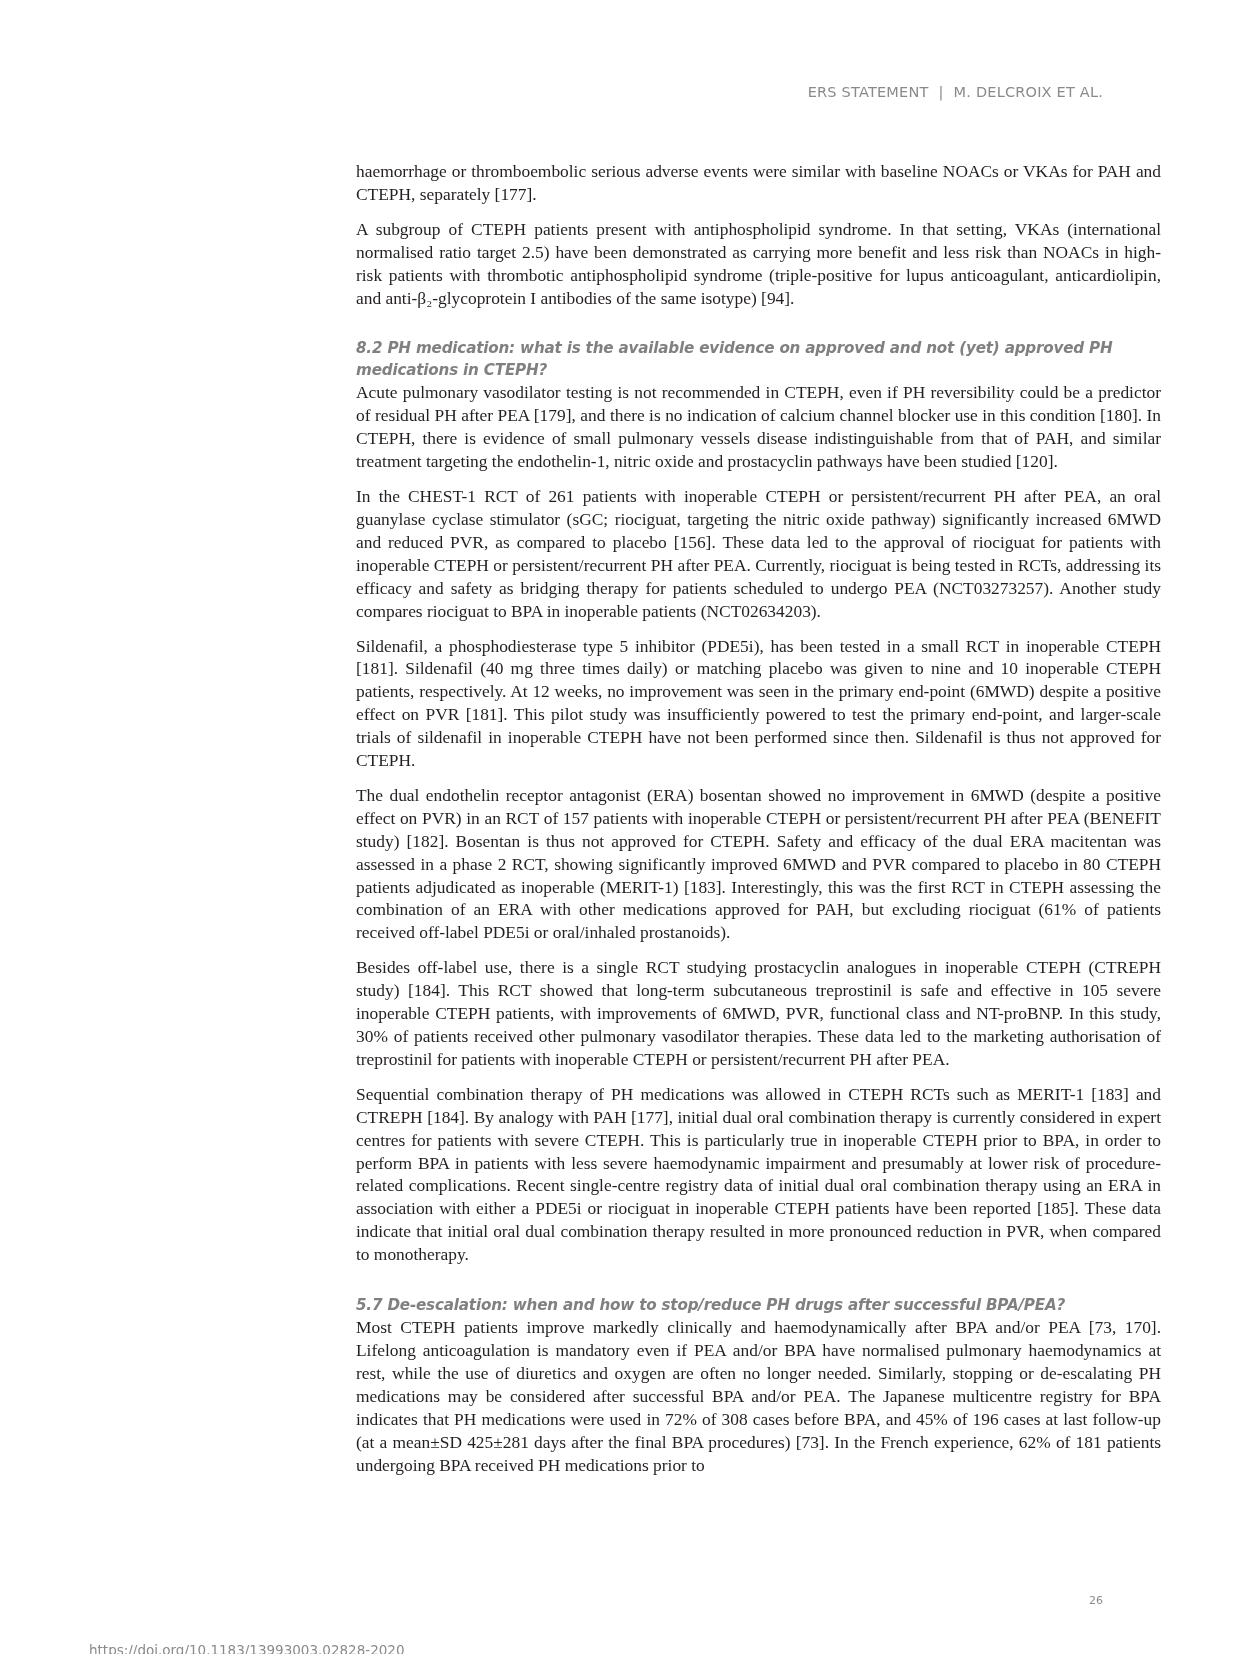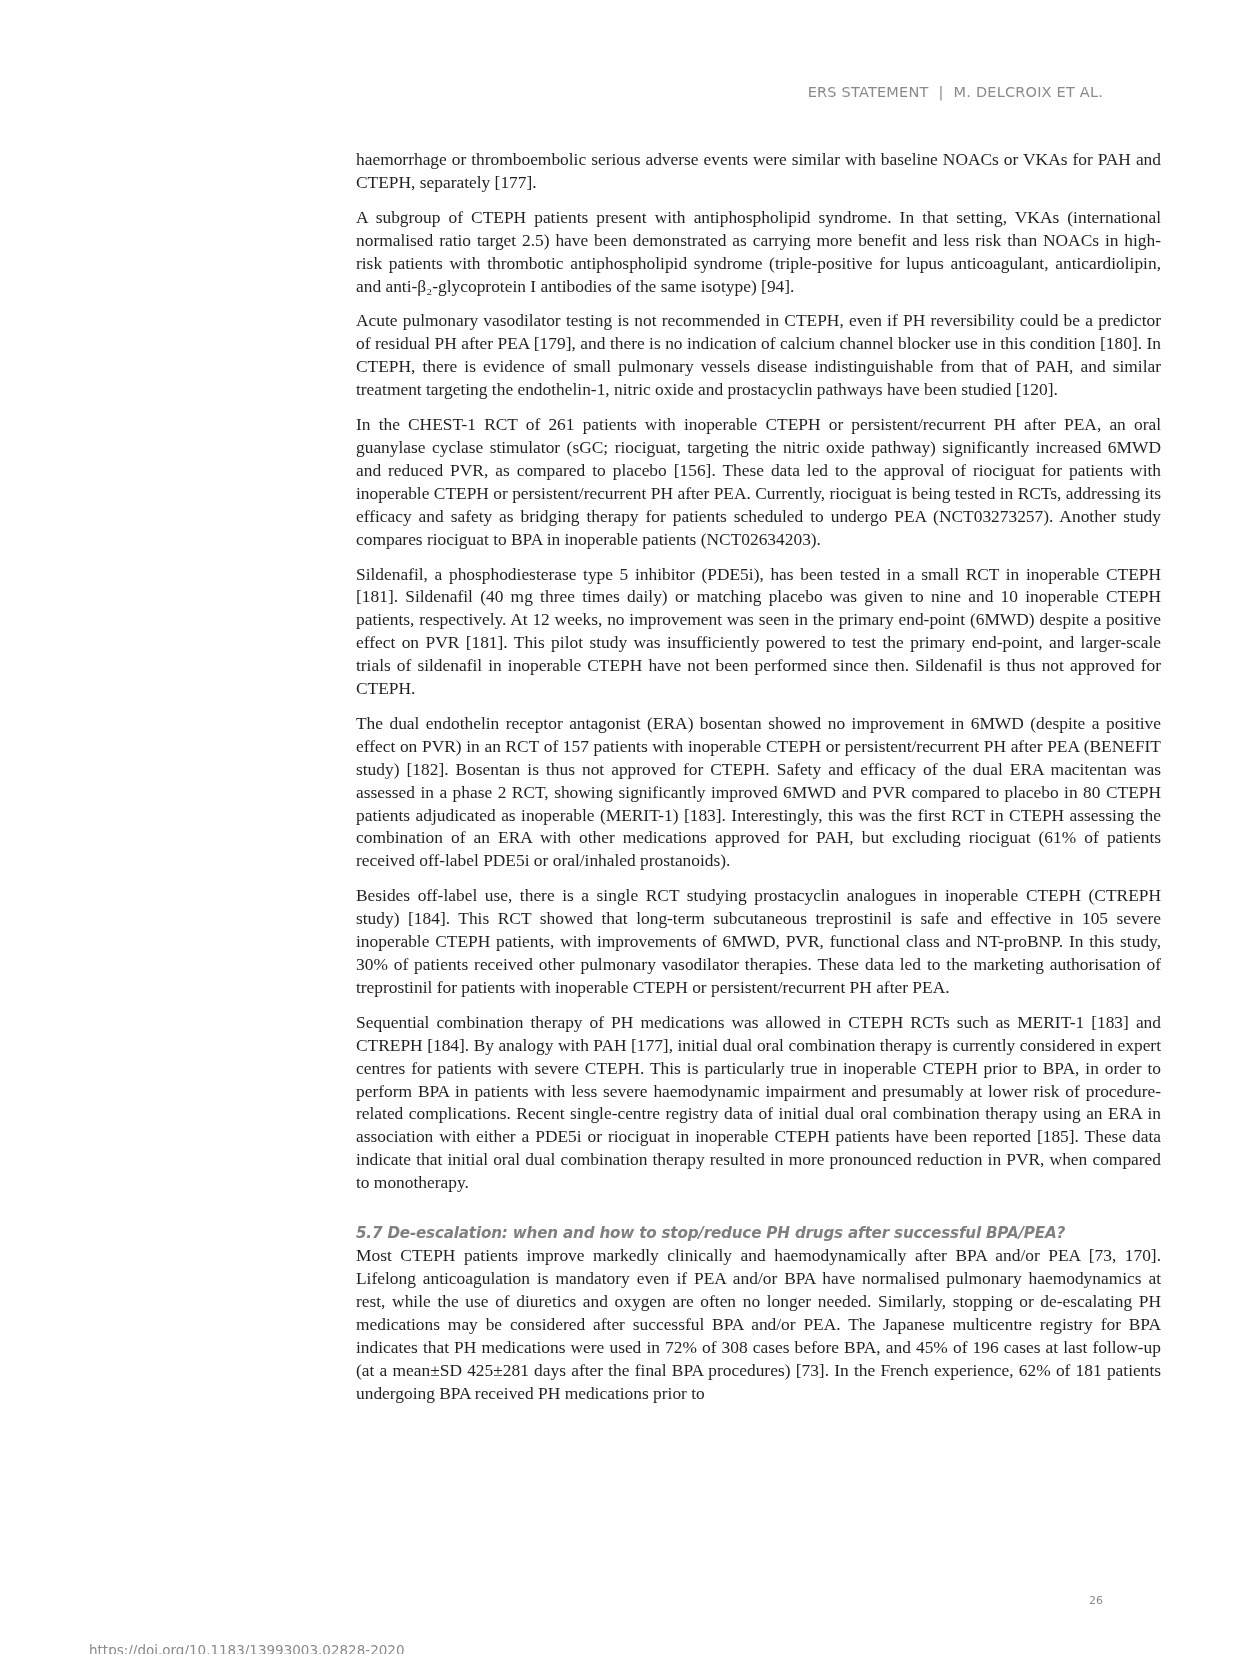--- a/index.html
+++ b/index.html
@@ -4,21 +4,21 @@
 <style>
   html, body { margin: 0; padding: 0; background: #ffffff; }
   body { width: 1241px; height: 1654px; position: relative; overflow: hidden; }
   .running-head {
     position: absolute; top: 60px; right: 138px;
     font-family: "DejaVu Sans", sans-serif; font-size: 14.5px; color: #8a8a8a;
     letter-spacing: 0.2px; white-space: nowrap; margin-top: 24px;
   }
   .running-head .sep { margin: 0 10px; }
   .content {
-    position: absolute; left: 356px; top: 148px; width: 805px;
+    position: absolute; left: 356px; top: 160px; width: 805px;
     font-family: "Liberation Serif", serif; font-size: 17.4px; line-height: 22.9px;
     color: #231f20; text-align: justify;
   }
   .content p { margin: 0 0 12px 0; }
   .content h2 {
     font-family: "DejaVu Sans", sans-serif; font-style: italic; font-weight: bold;
     font-size: 15.2px; line-height: 22px; color: #808080; margin: 28px 0 0 0;
     text-align: left; letter-spacing: -0.2px;
   }
   .content h2 + p { margin-top: 0; }
@@ -35,20 +35,21 @@
 <body>
 
 <div class="running-head">
   <span>ERS STATEMENT</span><span class="sep">|</span><span>M. DELCROIX ET AL.</span>
 </div>
 
 <div class="content">
   <p>haemorrhage or thromboembolic serious adverse events were similar with baseline NOACs or VKAs for PAH and CTEPH, separately [177].</p>
   <p>A subgroup of CTEPH patients present with antiphospholipid syndrome. In that setting, VKAs (international normalised ratio target 2.5) have been demonstrated as carrying more benefit and less risk than NOACs in high-risk patients with thrombotic antiphospholipid syndrome (triple-positive for lupus anticoagulant, anticardiolipin, and anti-β₂-glycoprotein I antibodies of the same isotype) [94].</p>
 
+  <h2>8.2 PH medication: what is the available evidence on approved and not (yet) approved PH medications in CTEPH?</h2>
   <p>Acute pulmonary vasodilator testing is not recommended in CTEPH, even if PH reversibility could be a predictor of residual PH after PEA [179], and there is no indication of calcium channel blocker use in this condition [180]. In CTEPH, there is evidence of small pulmonary vessels disease indistinguishable from that of PAH, and similar treatment targeting the endothelin-1, nitric oxide and prostacyclin pathways have been studied [120].</p>
   <p>In the CHEST-1 RCT of 261 patients with inoperable CTEPH or persistent/recurrent PH after PEA, an oral guanylase cyclase stimulator (sGC; riociguat, targeting the nitric oxide pathway) significantly increased 6MWD and reduced PVR, as compared to placebo [156]. These data led to the approval of riociguat for patients with inoperable CTEPH or persistent/recurrent PH after PEA. Currently, riociguat is being tested in RCTs, addressing its efficacy and safety as bridging therapy for patients scheduled to undergo PEA (NCT03273257). Another study compares riociguat to BPA in inoperable patients (NCT02634203).</p>
   <p>Sildenafil, a phosphodiesterase type 5 inhibitor (PDE5i), has been tested in a small RCT in inoperable CTEPH [181]. Sildenafil (40 mg three times daily) or matching placebo was given to nine and 10 inoperable CTEPH patients, respectively. At 12 weeks, no improvement was seen in the primary end-point (6MWD) despite a positive effect on PVR [181]. This pilot study was insufficiently powered to test the primary end-point, and larger-scale trials of sildenafil in inoperable CTEPH have not been performed since then. Sildenafil is thus not approved for CTEPH.</p>
   <p>The dual endothelin receptor antagonist (ERA) bosentan showed no improvement in 6MWD (despite a positive effect on PVR) in an RCT of 157 patients with inoperable CTEPH or persistent/recurrent PH after PEA (BENEFIT study) [182]. Bosentan is thus not approved for CTEPH. Safety and efficacy of the dual ERA macitentan was assessed in a phase 2 RCT, showing significantly improved 6MWD and PVR compared to placebo in 80 CTEPH patients adjudicated as inoperable (MERIT-1) [183]. Interestingly, this was the first RCT in CTEPH assessing the combination of an ERA with other medications approved for PAH, but excluding riociguat (61% of patients received off-label PDE5i or oral/inhaled prostanoids).</p>
   <p>Besides off-label use, there is a single RCT studying prostacyclin analogues in inoperable CTEPH (CTREPH study) [184]. This RCT showed that long-term subcutaneous treprostinil is safe and effective in 105 severe inoperable CTEPH patients, with improvements of 6MWD, PVR, functional class and NT-proBNP. In this study, 30% of patients received other pulmonary vasodilator therapies. These data led to the marketing authorisation of treprostinil for patients with inoperable CTEPH or persistent/recurrent PH after PEA.</p>
 
   <p>Sequential combination therapy of PH medications was allowed in CTEPH RCTs such as MERIT-1 [183] and CTREPH [184]. By analogy with PAH [177], initial dual oral combination therapy is currently considered in expert centres for patients with severe CTEPH. This is particularly true in inoperable CTEPH prior to BPA, in order to perform BPA in patients with less severe haemodynamic impairment and presumably at lower risk of procedure-related complications. Recent single-centre registry data of initial dual oral combination therapy using an ERA in association with either a PDE5i or riociguat in inoperable CTEPH patients have been reported [185]. These data indicate that initial oral dual combination therapy resulted in more pronounced reduction in PVR, when compared to monotherapy.</p>
 
   <h2>5.7 De-escalation: when and how to stop/reduce PH drugs after successful BPA/PEA?</h2>
   <p>Most CTEPH patients improve markedly clinically and haemodynamically after BPA and/or PEA [73, 170]. Lifelong anticoagulation is mandatory even if PEA and/or BPA have normalised pulmonary haemodynamics at rest, while the use of diuretics and oxygen are often no longer needed. Similarly, stopping or de-escalating PH medications may be considered after successful BPA and/or PEA. The Japanese multicentre registry for BPA indicates that PH medications were used in 72% of 308 cases before BPA, and 45% of 196 cases at last follow-up (at a mean±SD 425±281 days after the final BPA procedures) [73]. In the French experience, 62% of 181 patients undergoing BPA received PH medications prior to</p>

